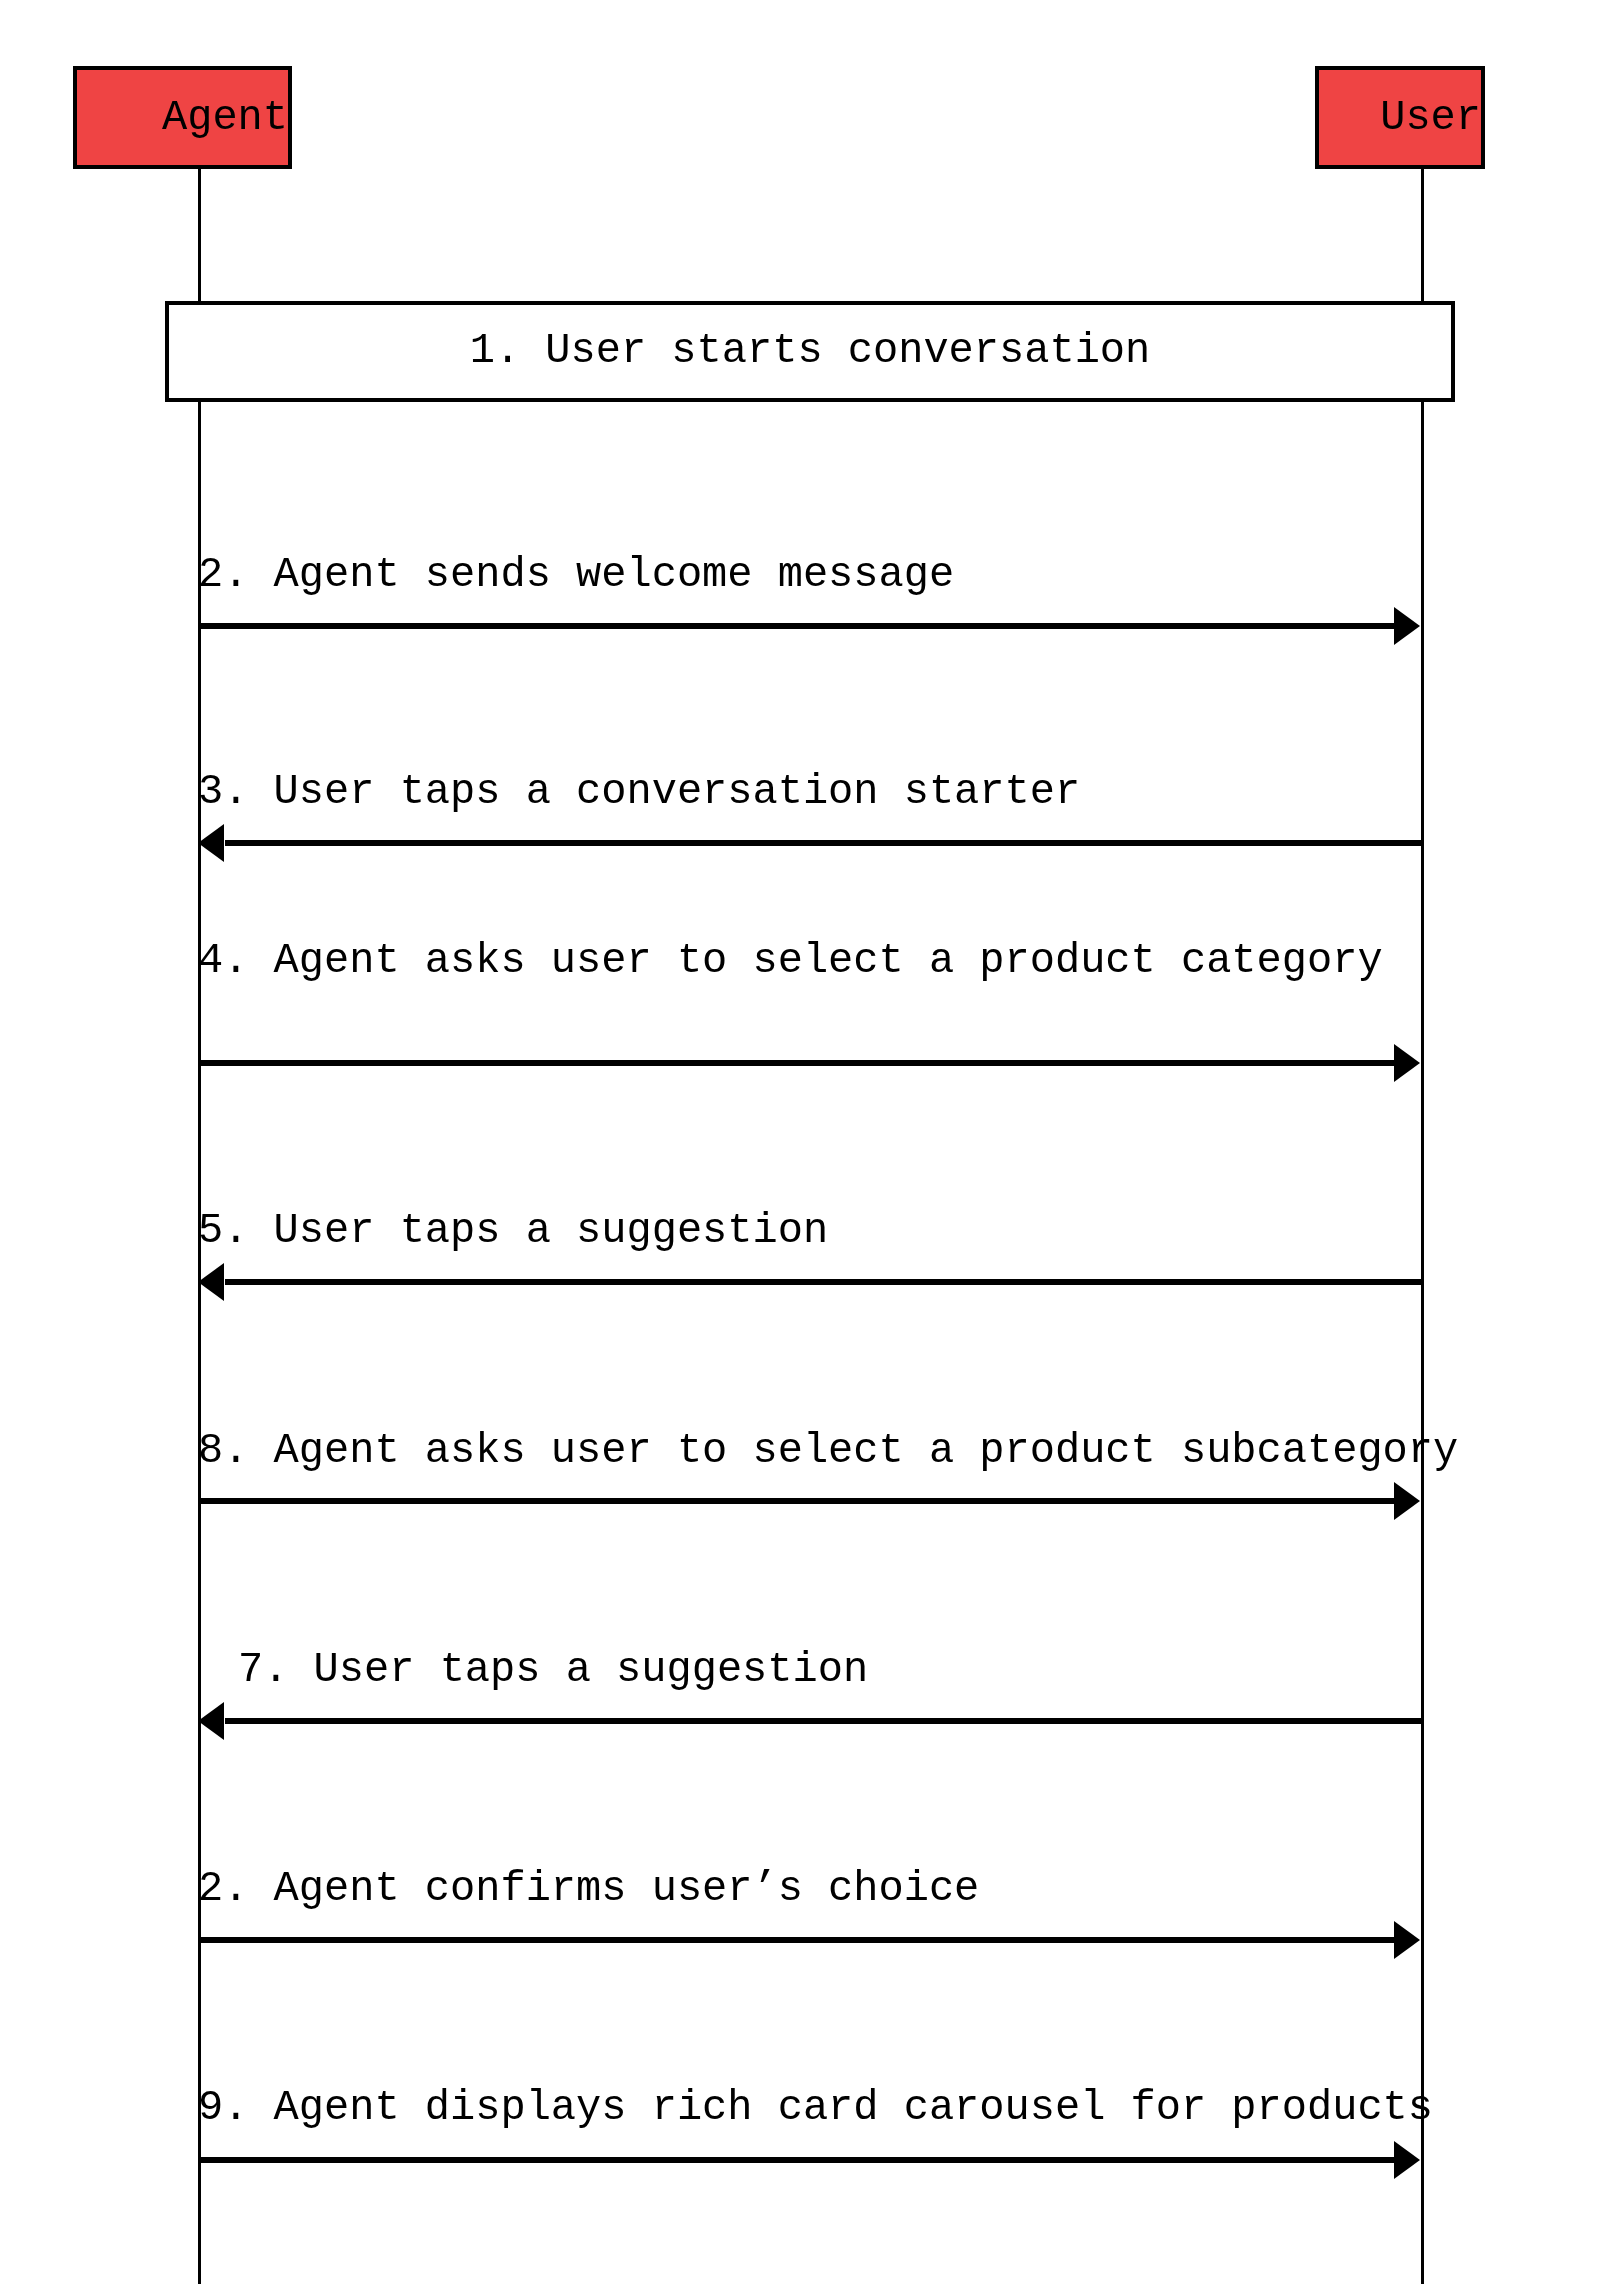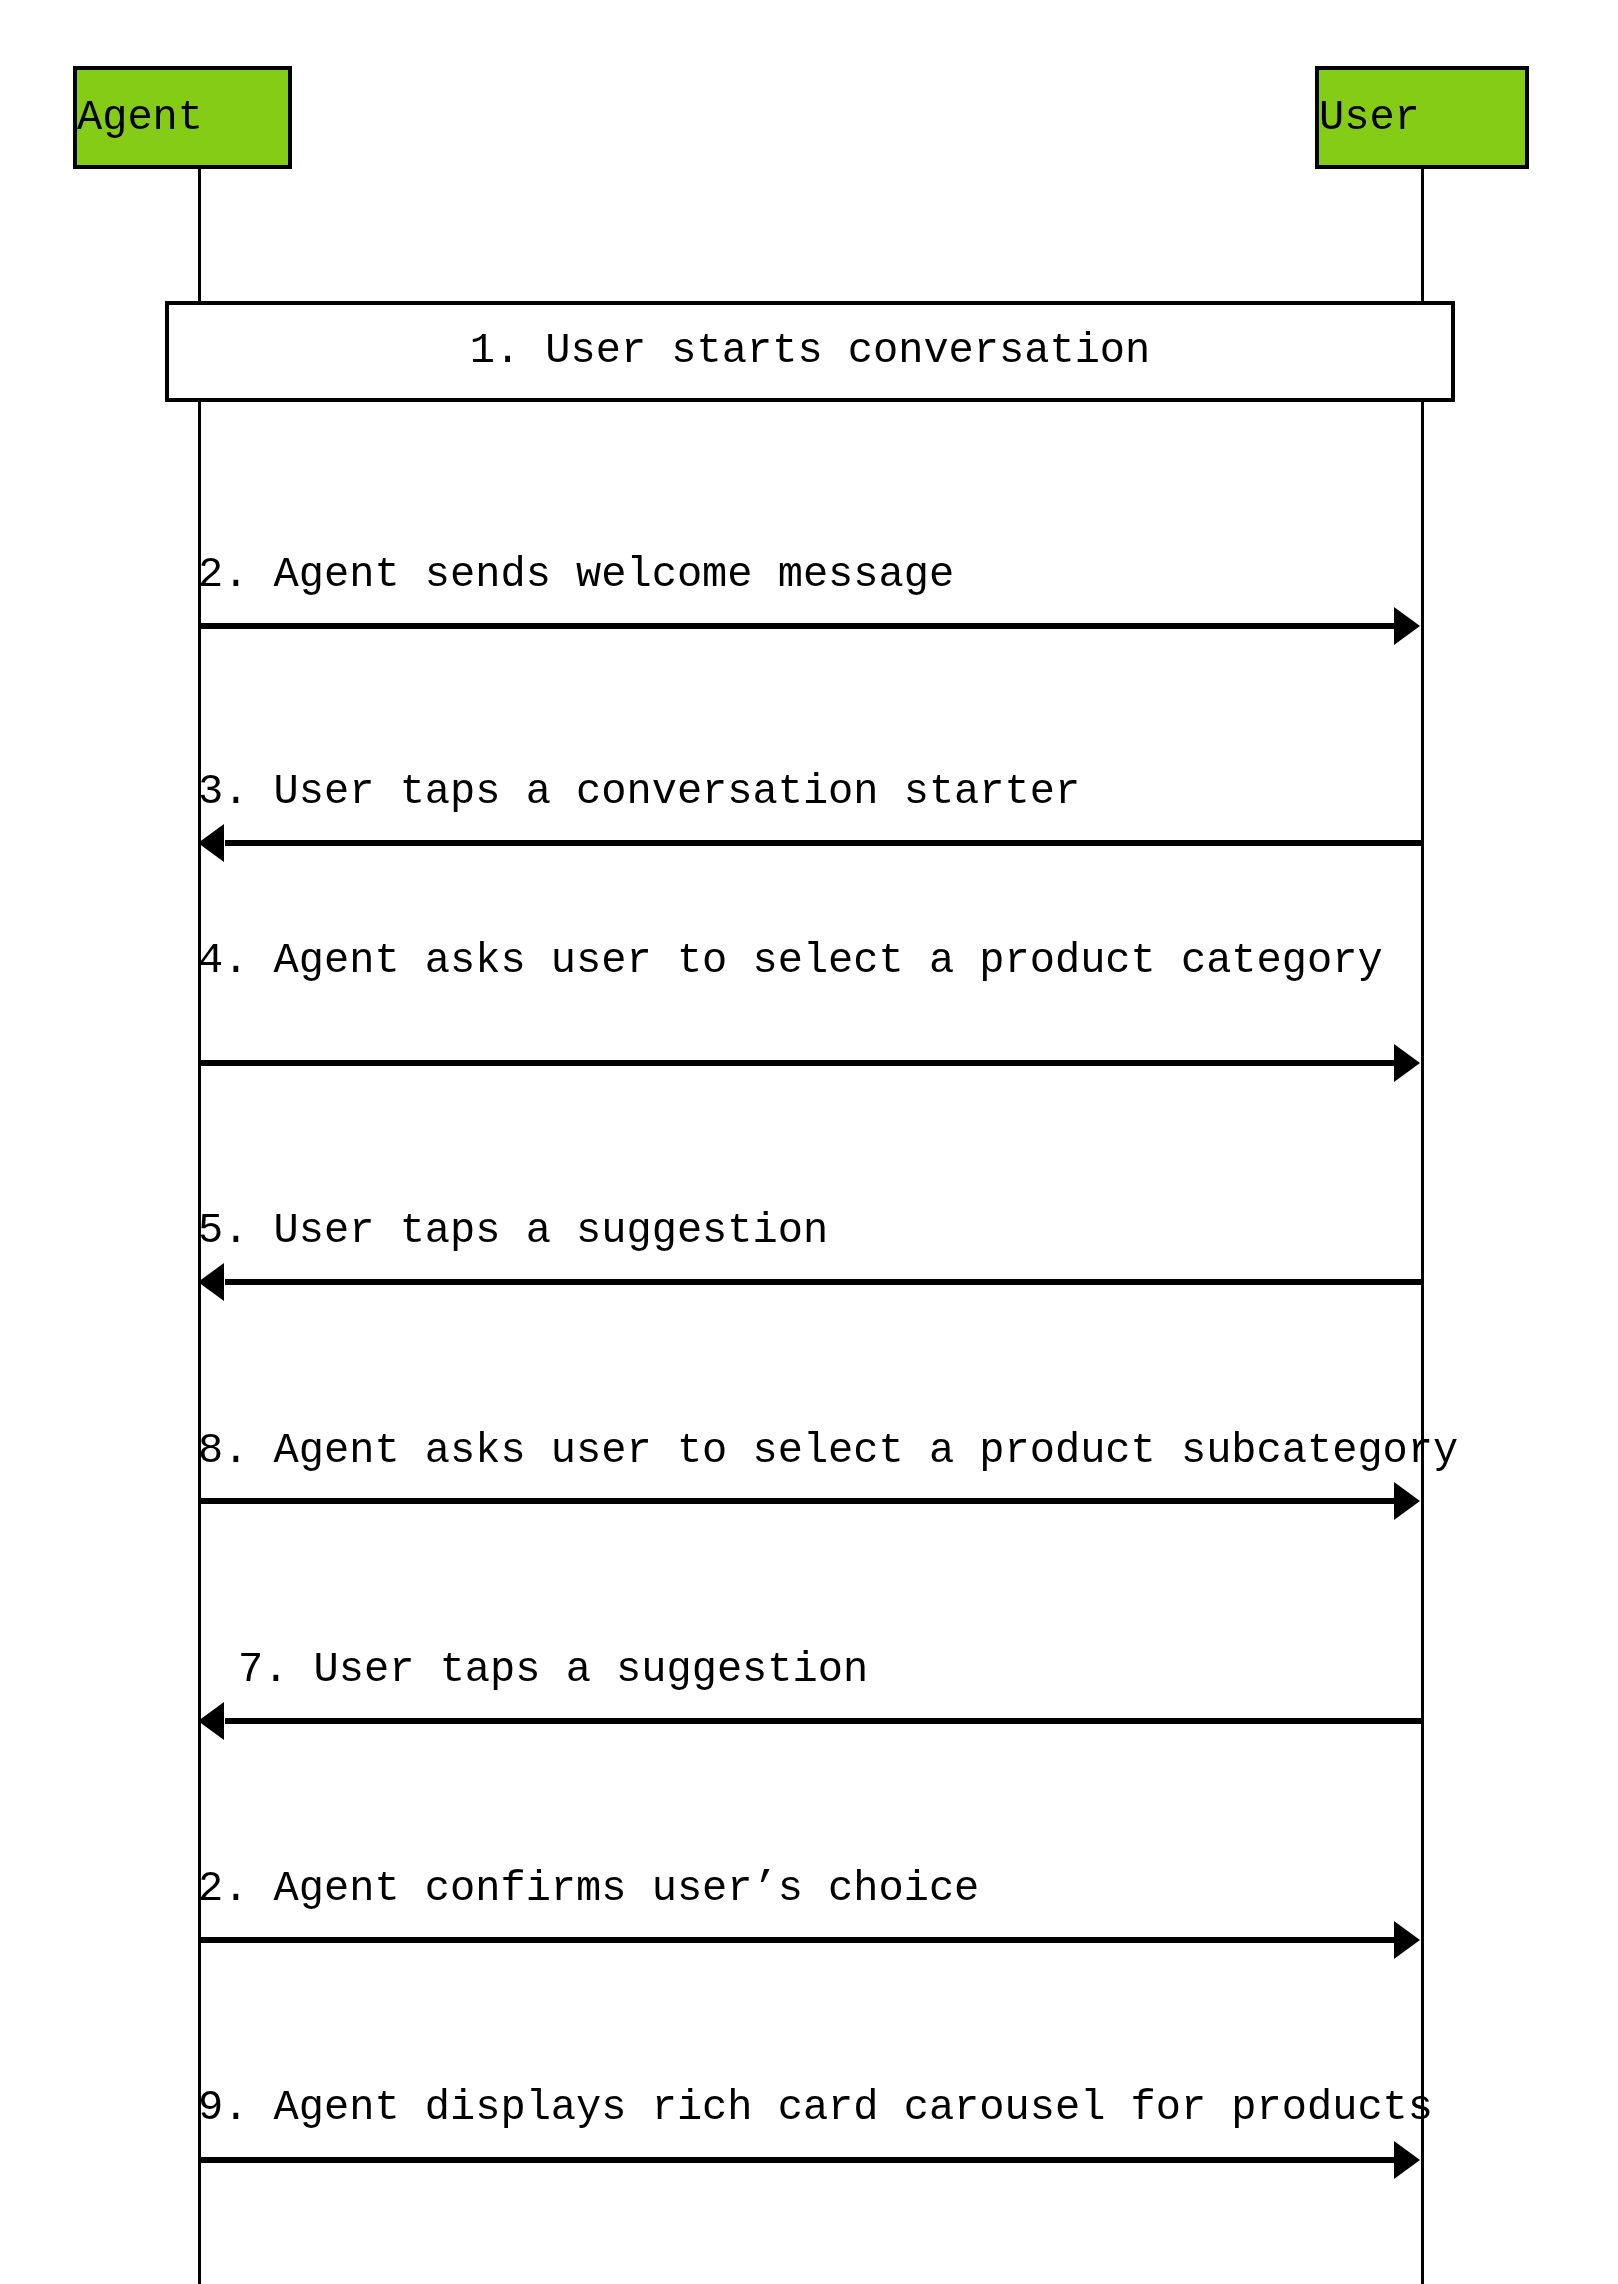--- a/index.html
+++ b/index.html
@@ -9,25 +9,25 @@
     position:relative;
     width:1619px;
     height:3397px;
     background:#ffffff;
     overflow:hidden;
   }
   
   .participant{
     position:absolute;
     box-sizing:border-box;
-    background:#84cc16;
+    background:#ef4444;
     border:4.6px solid #000000;
     display:flex;
     align-items:center;
-    justify-content:flex-start;
+    justify-content:flex-end;
   }
   .participant .plabel{
     font-family:"Liberation Mono","DejaVu Sans Mono",monospace;
     font-size:42px;
     line-height:1;
     color:#000000;
     letter-spacing:0px;
     white-space:nowrap;
   }
   
@@ -81,21 +81,21 @@
 </style>
 </head>
 <body>
 
 <div id="stage">
 
   <div class="participant" style="left:73px;top:66px;width:219px;height:103px;">
     <span class="plabel">Agent</span>
   </div>
 
-  <div class="participant" style="left:1315px;top:66px;width:214px;height:103px;">
+  <div class="participant" style="left:1315px;top:66px;width:170px;height:103px;">
     <span class="plabel">User</span>
   </div>
 
   <div class="lifeline" style="left:198px;top:169px;height:3027px;"></div>
   <div class="lifeline" style="left:1421px;top:169px;height:3027px;"></div>
 
   <div class="note" style="left:165px;top:301px;width:1290px;height:101px;">
     <span class="ntext">1. User starts conversation</span>
   </div>
 

